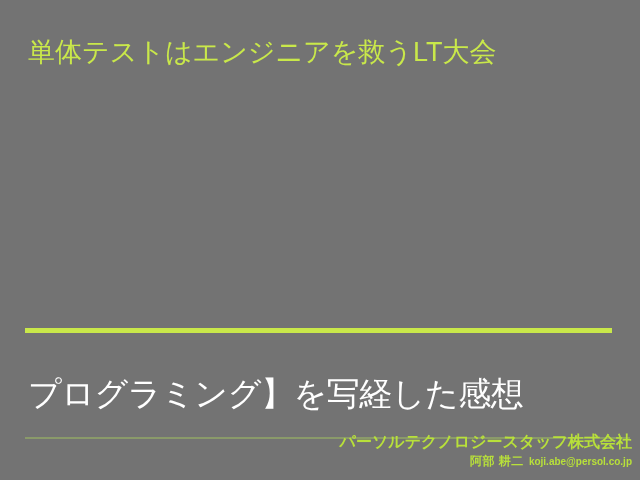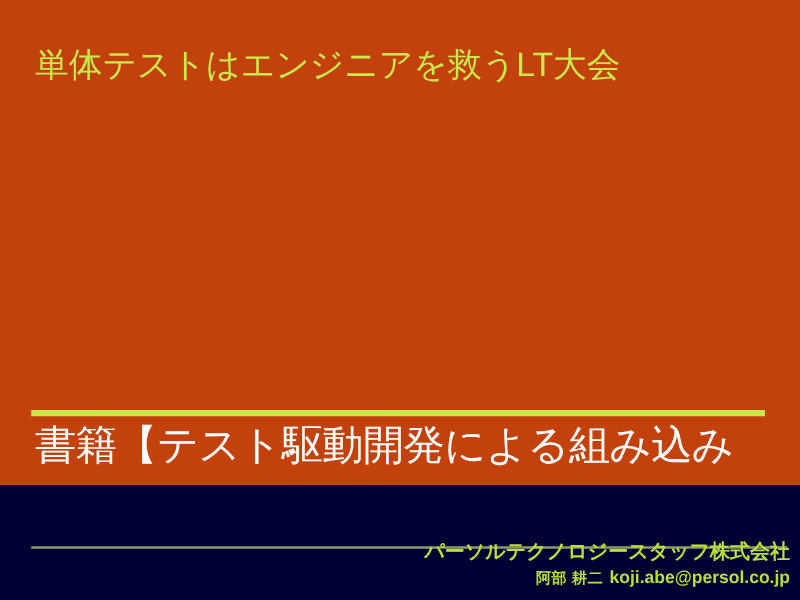--- a/index.html
+++ b/index.html
@@ -10,22 +10,22 @@
     width: 640px;
     height: 480px;
     background: #000033;
     overflow: hidden;
     font-family: "Liberation Sans", "DejaVu Sans", sans-serif;
     -webkit-font-smoothing: antialiased;
   }
   .slide {
     position: relative;
     width: 640px;
-    height: 388px;
-    background: #c2410c;
+    height: 480px;
+    background: #737373;
     box-sizing: border-box;
   }
 
   
   .event-header {
     position: absolute;
     left: 28px;
     top: 32px;
     width: 584px;
     height: 40px;
@@ -99,36 +99,37 @@
     line-height: 16px;
     padding-top: 3px;
     white-space: nowrap;
   }
   .footer-name {
     font-size: 12px;
     letter-spacing: 0.5px;
     padding-left: 41px;
   }
   .footer-mail {
-    font-size: 14px;
+    font-size: 10px;
     letter-spacing: 0px;
     padding-left: 5px;
   }
 </style>
 </head>
 <body>
 
 <div class="slide">
 
   <div class="event-header">単体テストはエンジニアを救うLT大会</div>
 
   <div class="title-block">
     <hr class="rule-top">
     <h1 class="slide-title">
-      <span>書籍【テスト駆動開発による組み込み</span><br>
+      <br>
+      <span>プログラミング】を写経した感想</span>
     </h1>
   </div>
 
   <hr class="rule-bottom">
 
   <div class="footer">
     <div class="footer-company">パーソルテクノロジースタッフ株式会社</div>
     <div class="footer-person">
       <span class="footer-name">阿部 耕二</span><span class="footer-mail">koji.abe@persol.co.jp</span>
     </div>

